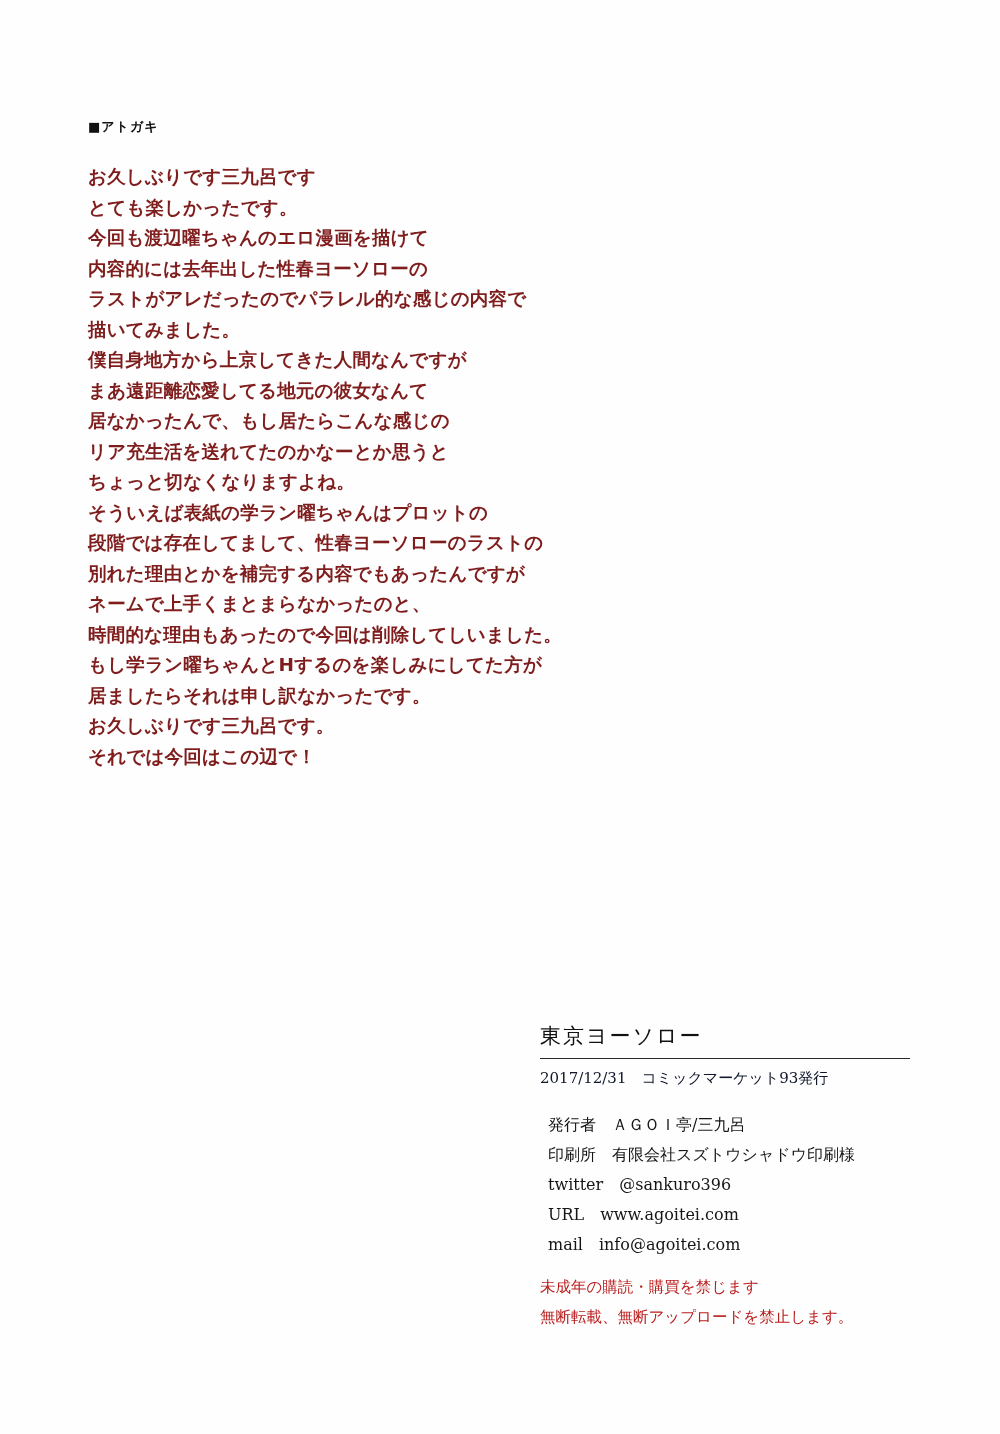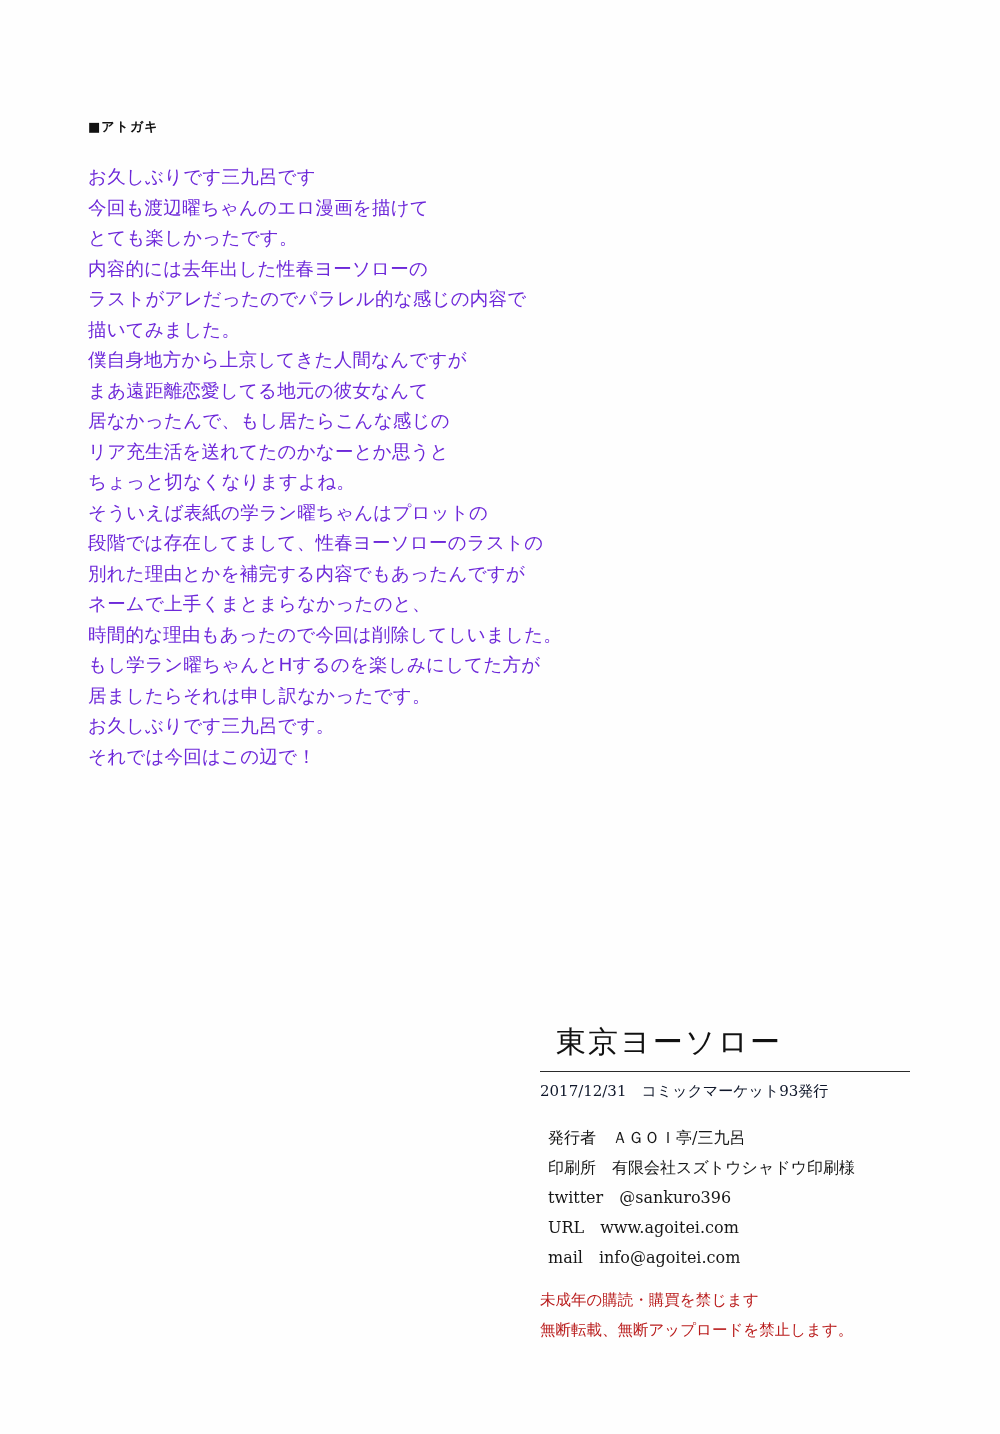--- a/index.html
+++ b/index.html
@@ -33,43 +33,43 @@
     font-size: 13px;
     font-weight: 700;
     letter-spacing: 1px;
     color: #111111;
     margin: 0 0 26px 0;
     white-space: pre;
   }
   .afterword-body {
     font-family: "DejaVu Sans", sans-serif;
     font-size: 18.5px;
-    font-weight: 400;
+    font-weight: 700;
     line-height: 30.5px;
-    color: #6d28d9;
+    color: #7f1d1d;
     letter-spacing: 0.2px;
   }
   .afterword-body .line {
     white-space: pre;
     display: block;
   }
 
   
   .colophon {
     position: absolute;
     left: 540px;
     top: 1022px;
     width: 380px;
   }
   .colophon-title {
     font-family: "DejaVu Serif", serif;
-    font-size: 30px;
+    font-size: 21px;
     letter-spacing: 2px;
     color: #111111;
-    margin: 0 0 8px 16px;
+    margin: 0 0 8px 0;
     white-space: pre;
   }
   .colophon-rule {
     border: none;
     border-top: 1px solid #2a2a2a;
     margin: 0 0 10px 0;
     width: 370px;
   }
   .colophon-date {
     font-family: "DejaVu Serif", serif;
@@ -99,22 +99,22 @@
 </style>
 </head>
 <body>
 
 <div class="page">
 
   <section class="afterword">
     <h1 class="afterword-heading">■アトガキ</h1>
     <div class="afterword-body">
       <span class="line">お久しぶりです三九呂です</span>
+      <span class="line">とても楽しかったです。</span>
       <span class="line">今回も渡辺曜ちゃんのエロ漫画を描けて</span>
-      <span class="line">とても楽しかったです。</span>
       <span class="line">内容的には去年出した性春ヨーソローの</span>
       <span class="line">ラストがアレだったのでパラレル的な感じの内容で</span>
       <span class="line">描いてみました。</span>
       <span class="line">僕自身地方から上京してきた人間なんですが</span>
       <span class="line">まあ遠距離恋愛してる地元の彼女なんて</span>
       <span class="line">居なかったんで、もし居たらこんな感じの</span>
       <span class="line">リア充生活を送れてたのかなーとか思うと</span>
       <span class="line">ちょっと切なくなりますよね。</span>
       <span class="line">そういえば表紙の学ラン曜ちゃんはプロットの</span>
       <span class="line">段階では存在してまして、性春ヨーソローのラストの</span>

